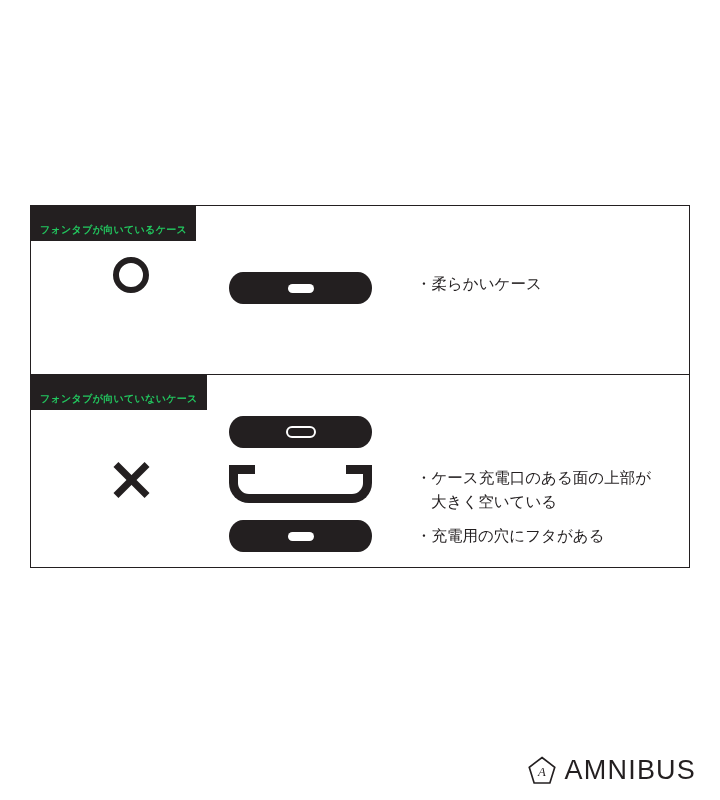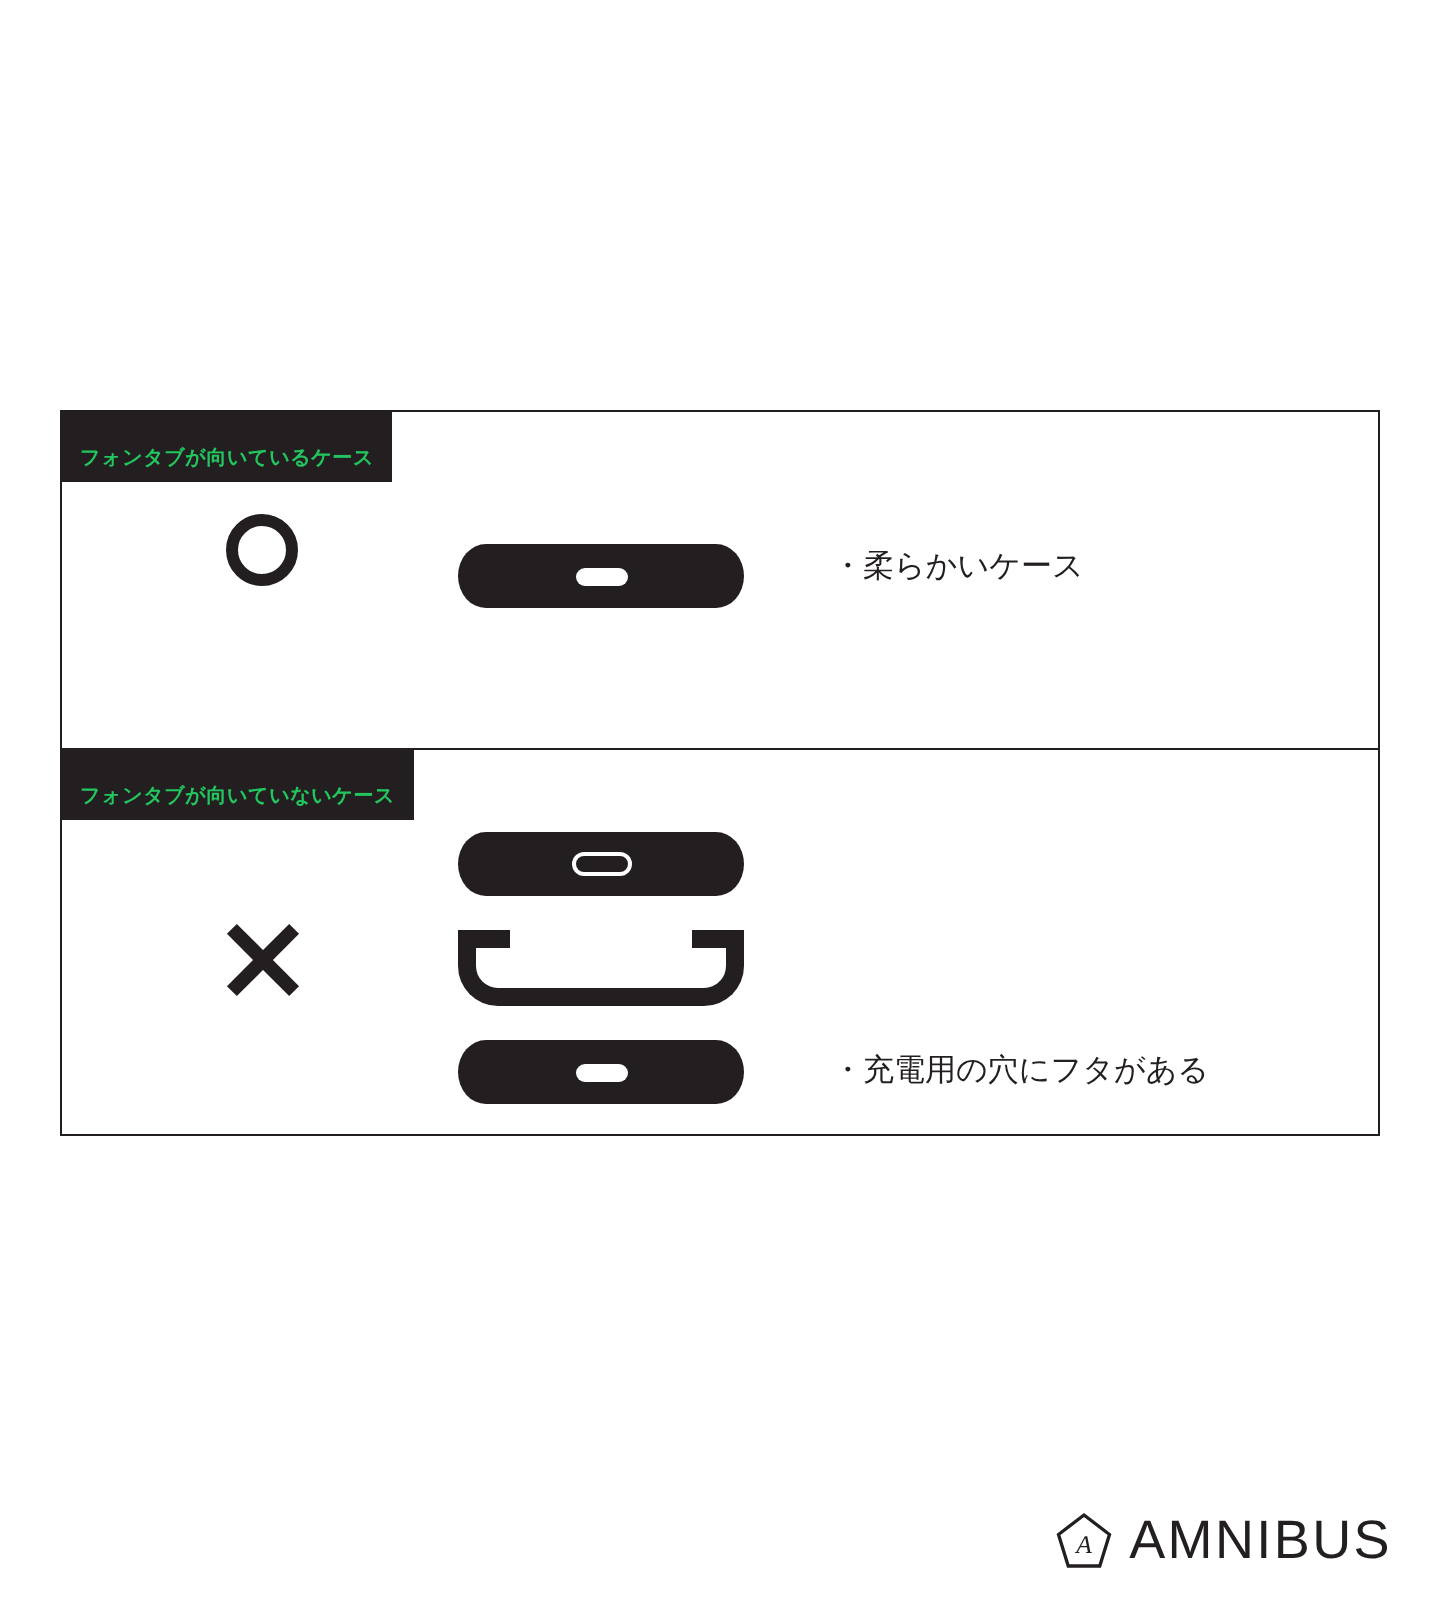--- a/index.html
+++ b/index.html
@@ -240,20 +240,24 @@
       </div>
     </div>
 
     <div class="illus" style="left: 198px; top: 145px;">
       <div class="case-bar">
         <span class="slot"></span>
       </div>
     </div>
 
 
+    <div class="notes" style="left: 385px; top: 91px;">
+      <span class="line">・ケース充電口のある面の上部が</span>
+      <span class="line indent">大きく空いている</span>
+    </div>
 
     <div class="notes" style="left: 385px; top: 149px;">
       <span class="line">・充電用の穴にフタがある</span>
     </div>
   </div>
 
 </div>
 
 <div class="logo">
   <svg class="logo-mark" viewBox="0 0 40 40">

